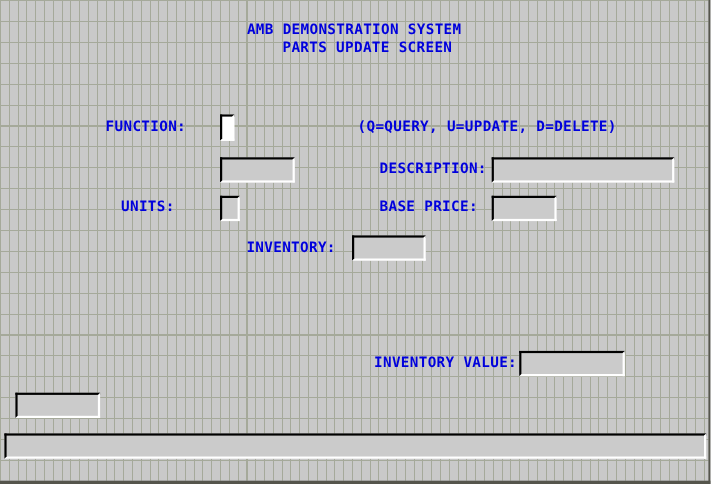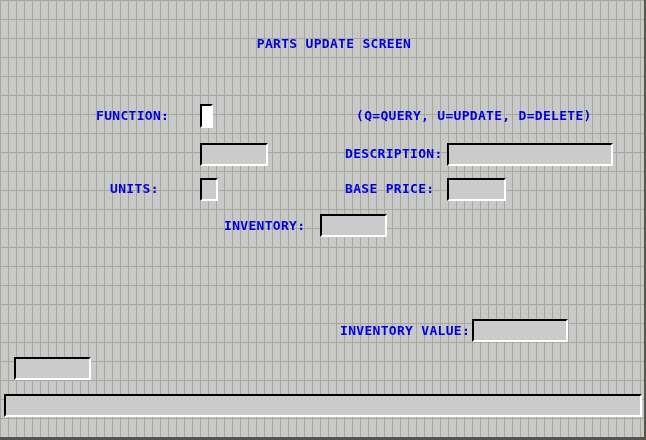--- a/index.html
+++ b/index.html
@@ -46,21 +46,21 @@
     outline:none;
   }
   .fld.active{background:#ffffff;}
 
   
   #title1{top:21px;}
   #title2{top:37px;padding-left:12px;}
 
   #lbl-function{left:96px;top:109px;}
   #inp-function{left:200px;top:104px;width:13px;height:24px;padding:0;}
-  #hint-function{left:356px;top:109px;}
+  #hint-function{left:325px;top:109px;}
 
   #lbl-part{left:96px;top:147px;}
   #inp-part{left:200px;top:143px;width:68px;height:23px;}
   #lbl-desc{left:345px;top:147px;text-align:right;}
   #inp-desc{left:447px;top:143px;width:166px;height:23px;}
 
   #lbl-units{left:96px;top:182px;margin-left:14px;}
   #inp-units{left:200px;top:178px;width:18px;height:23px;}
   #lbl-price{left:345px;top:182px;}
   #inp-price{left:447px;top:178px;width:59px;height:23px;}
@@ -74,20 +74,21 @@
   #inp-bottomleft{left:14px;top:357px;width:77px;height:23px;}
   #inp-message{left:4px;top:394px;width:638px;height:23px;}
 
   #footer-text{top:419px;}
 </style>
 </head>
 <body>
 
 <div class="screen">
 
+  <div class="center-line" id="title1">AMB DEMONSTRATION SYSTEM</div>
   <div class="center-line" id="title2">PARTS UPDATE SCREEN</div>
 
   <div class="lbl" id="lbl-function">FUNCTION:</div>
   <input class="fld active" id="inp-function" type="text" value="" style="">
   <div class="lbl" id="hint-function">(Q=QUERY, U=UPDATE, D=DELETE)</div>
 
   <input class="fld" id="inp-part" type="text" value="" style="">
 
   <div class="lbl" id="lbl-desc">DESCRIPTION:</div>
   <input class="fld" id="inp-desc" type="text" value="" style="">

